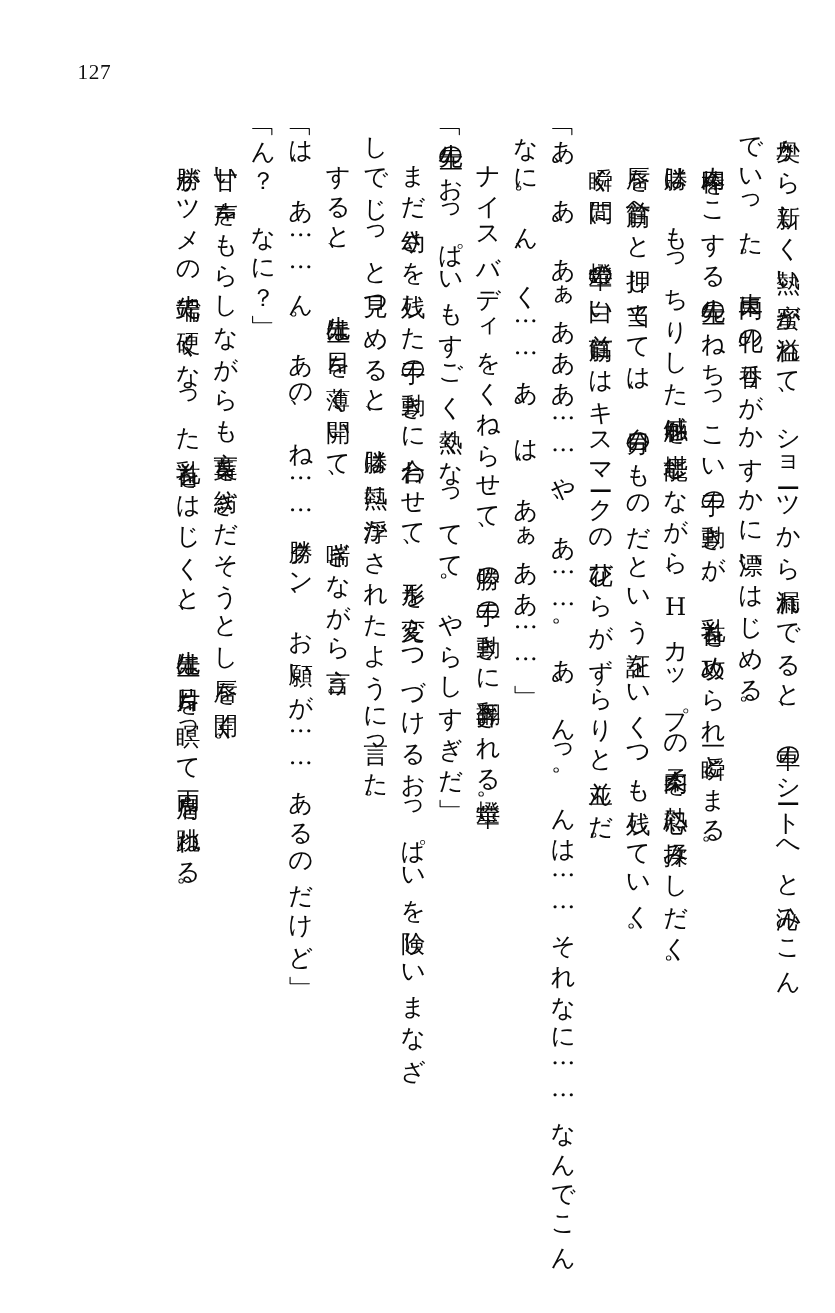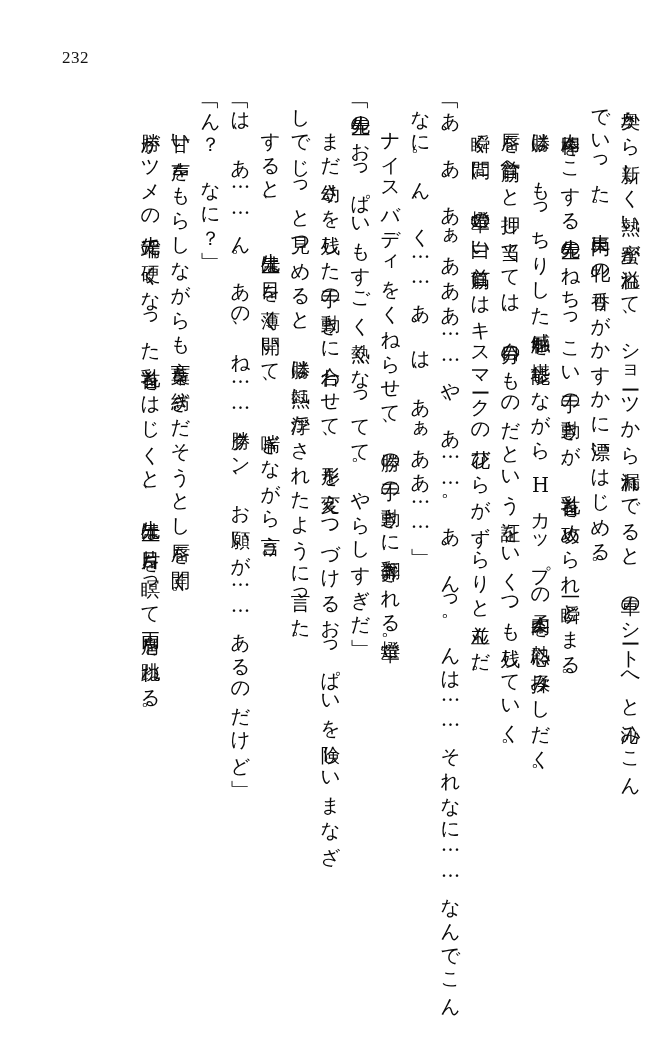--- a/index.html
+++ b/index.html
@@ -56,21 +56,21 @@
     white-space: pre;
     font-family: "DejaVu Serif", "Liberation Serif", serif;
     color: #0a0a0a;
   }
 </style>
 </head>
 <body>
 
 <div id="page">
 
-  <div class="page-number">232</div>
+  <div class="page-number">127</div>
 
   <div class="text-block">
     <div class="col">奥から新しく熱い蜜が溢れて、ショーツから漏れでると、車のシートへと沁みこん</div>
     <div class="col">でいった。車内に牝の香りがかすかに漂いはじめる。</div>
     <div class="col">　肉棒をこする先生のねちっこい手の動きが、乳首を攻められ一瞬とまる。</div>
     <div class="col">　勝は、もっちりした感触を堪能しながら、Hカップの柔肉を熱心に揉みしだく。</div>
     <div class="col">　唇を首筋へと押し当てては、自分のものだという証をいくつも残していく。</div>
     <div class="col">　瞬く間に、燈華の白い首筋にはキスマークの花びらがずらりと並んだ。</div>
     <div class="col">「あ、あ、あぁあああ……や、あ……。あ、んっ。んは……それなに……なんでこん</div>
     <div class="col">なに。ん、く……あ、は、あぁああ……」</div>

